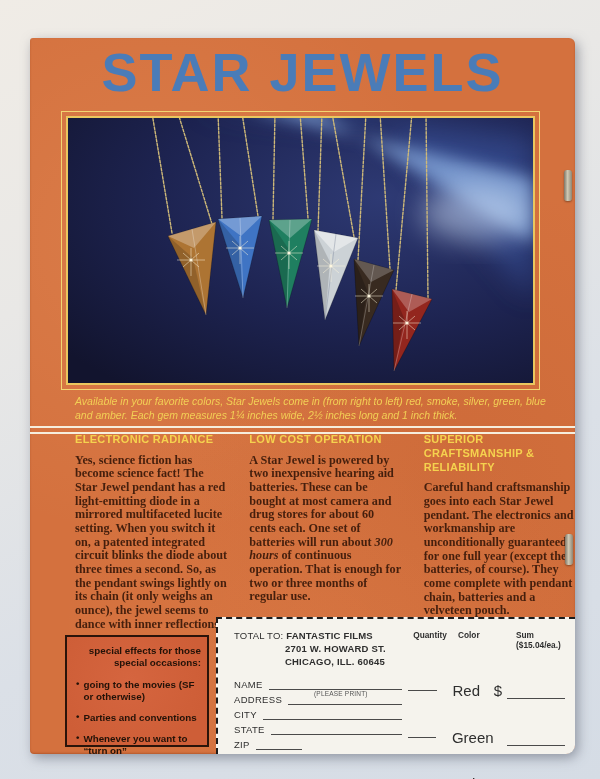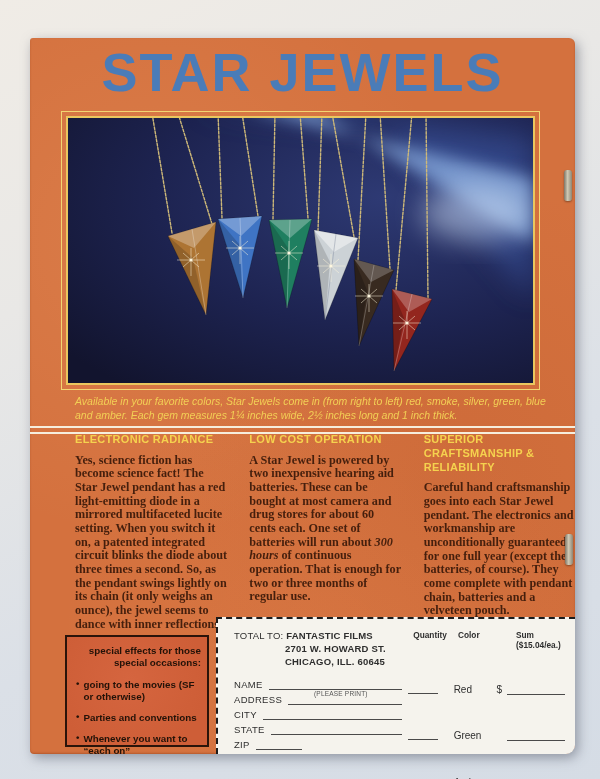--- a/index.html
+++ b/index.html
@@ -91,21 +91,21 @@
   .f-row{ display:flex; align-items:flex-end; height:15px; font-size:9.5px; letter-spacing:.3px; }
   .fline{ flex:1; border-bottom:1.2px solid #4a4a4a; height:10px; margin-left:6px; position:relative; }
   .fline.zip{ flex:0 0 46px; }
   .print-note{ position:absolute; top:10px; left:34%; font-size:6.5px; letter-spacing:.2px; color:#555; white-space:nowrap; }
 
   .form-right{ position:absolute; left:184px; top:11px; right:10px; }
   .fr-head{ display:flex; font-size:8.3px; font-weight:bold; margin-bottom:6px; }
   .fr-head .h-q{ width:56px; text-align:center; }
   .fr-head .h-c{ width:58px; }
   .fr-head .h-s{ flex:1; }
-  .c-row{ display:flex; align-items:center; height:14.6px; font-size:10px;margin-top:32px; }
+  .c-row{ display:flex; align-items:flex-start; height:14.6px; font-size:15px;margin-top:32px; }
   .q-line{ width:36px; height:9px; border-bottom:1.1px solid #4a4a4a; margin:0 16px 0 6px; }
   .c-label{ width:52px; }
   .s-wrap{ display:flex; align-items:flex-end; flex:1; }
   .ds{ margin-right:5px; }
   .ds.hide{ visibility:hidden; }
   .s-line{ width:58px; height:9px; border-bottom:1.1px solid #4a4a4a; }
   .total-row{ display:flex; align-items:flex-end; margin-top:3px; font-size:9.5px; letter-spacing:.5px; }
   .total-row .ds{ margin:0 5px 0 8px; }
 
   .staple{
@@ -238,21 +238,21 @@
       <div class="bullet">
         <span class="b">•</span>
         <span>going to the movies (SF or otherwise)</span>
       </div>
       <div class="bullet">
         <span class="b">•</span>
         <span>Parties and conventions</span>
       </div>
       <div class="bullet">
         <span class="b">•</span>
-        <span>Whenever you want to “each on”</span>
+        <span>Whenever you want to “turn on”</span>
       </div>
     </div>
 
     <div class="order-form">
       <div class="form-left">
         <div class="send-to">
           <span>TOTAL TO:</span>
           <span class="bold">FANTASTIC FILMS</span>
           <div class="indent">2701 W. HOWARD ST.</div>
           <div class="indent">CHICAGO, ILL. 60645</div>

